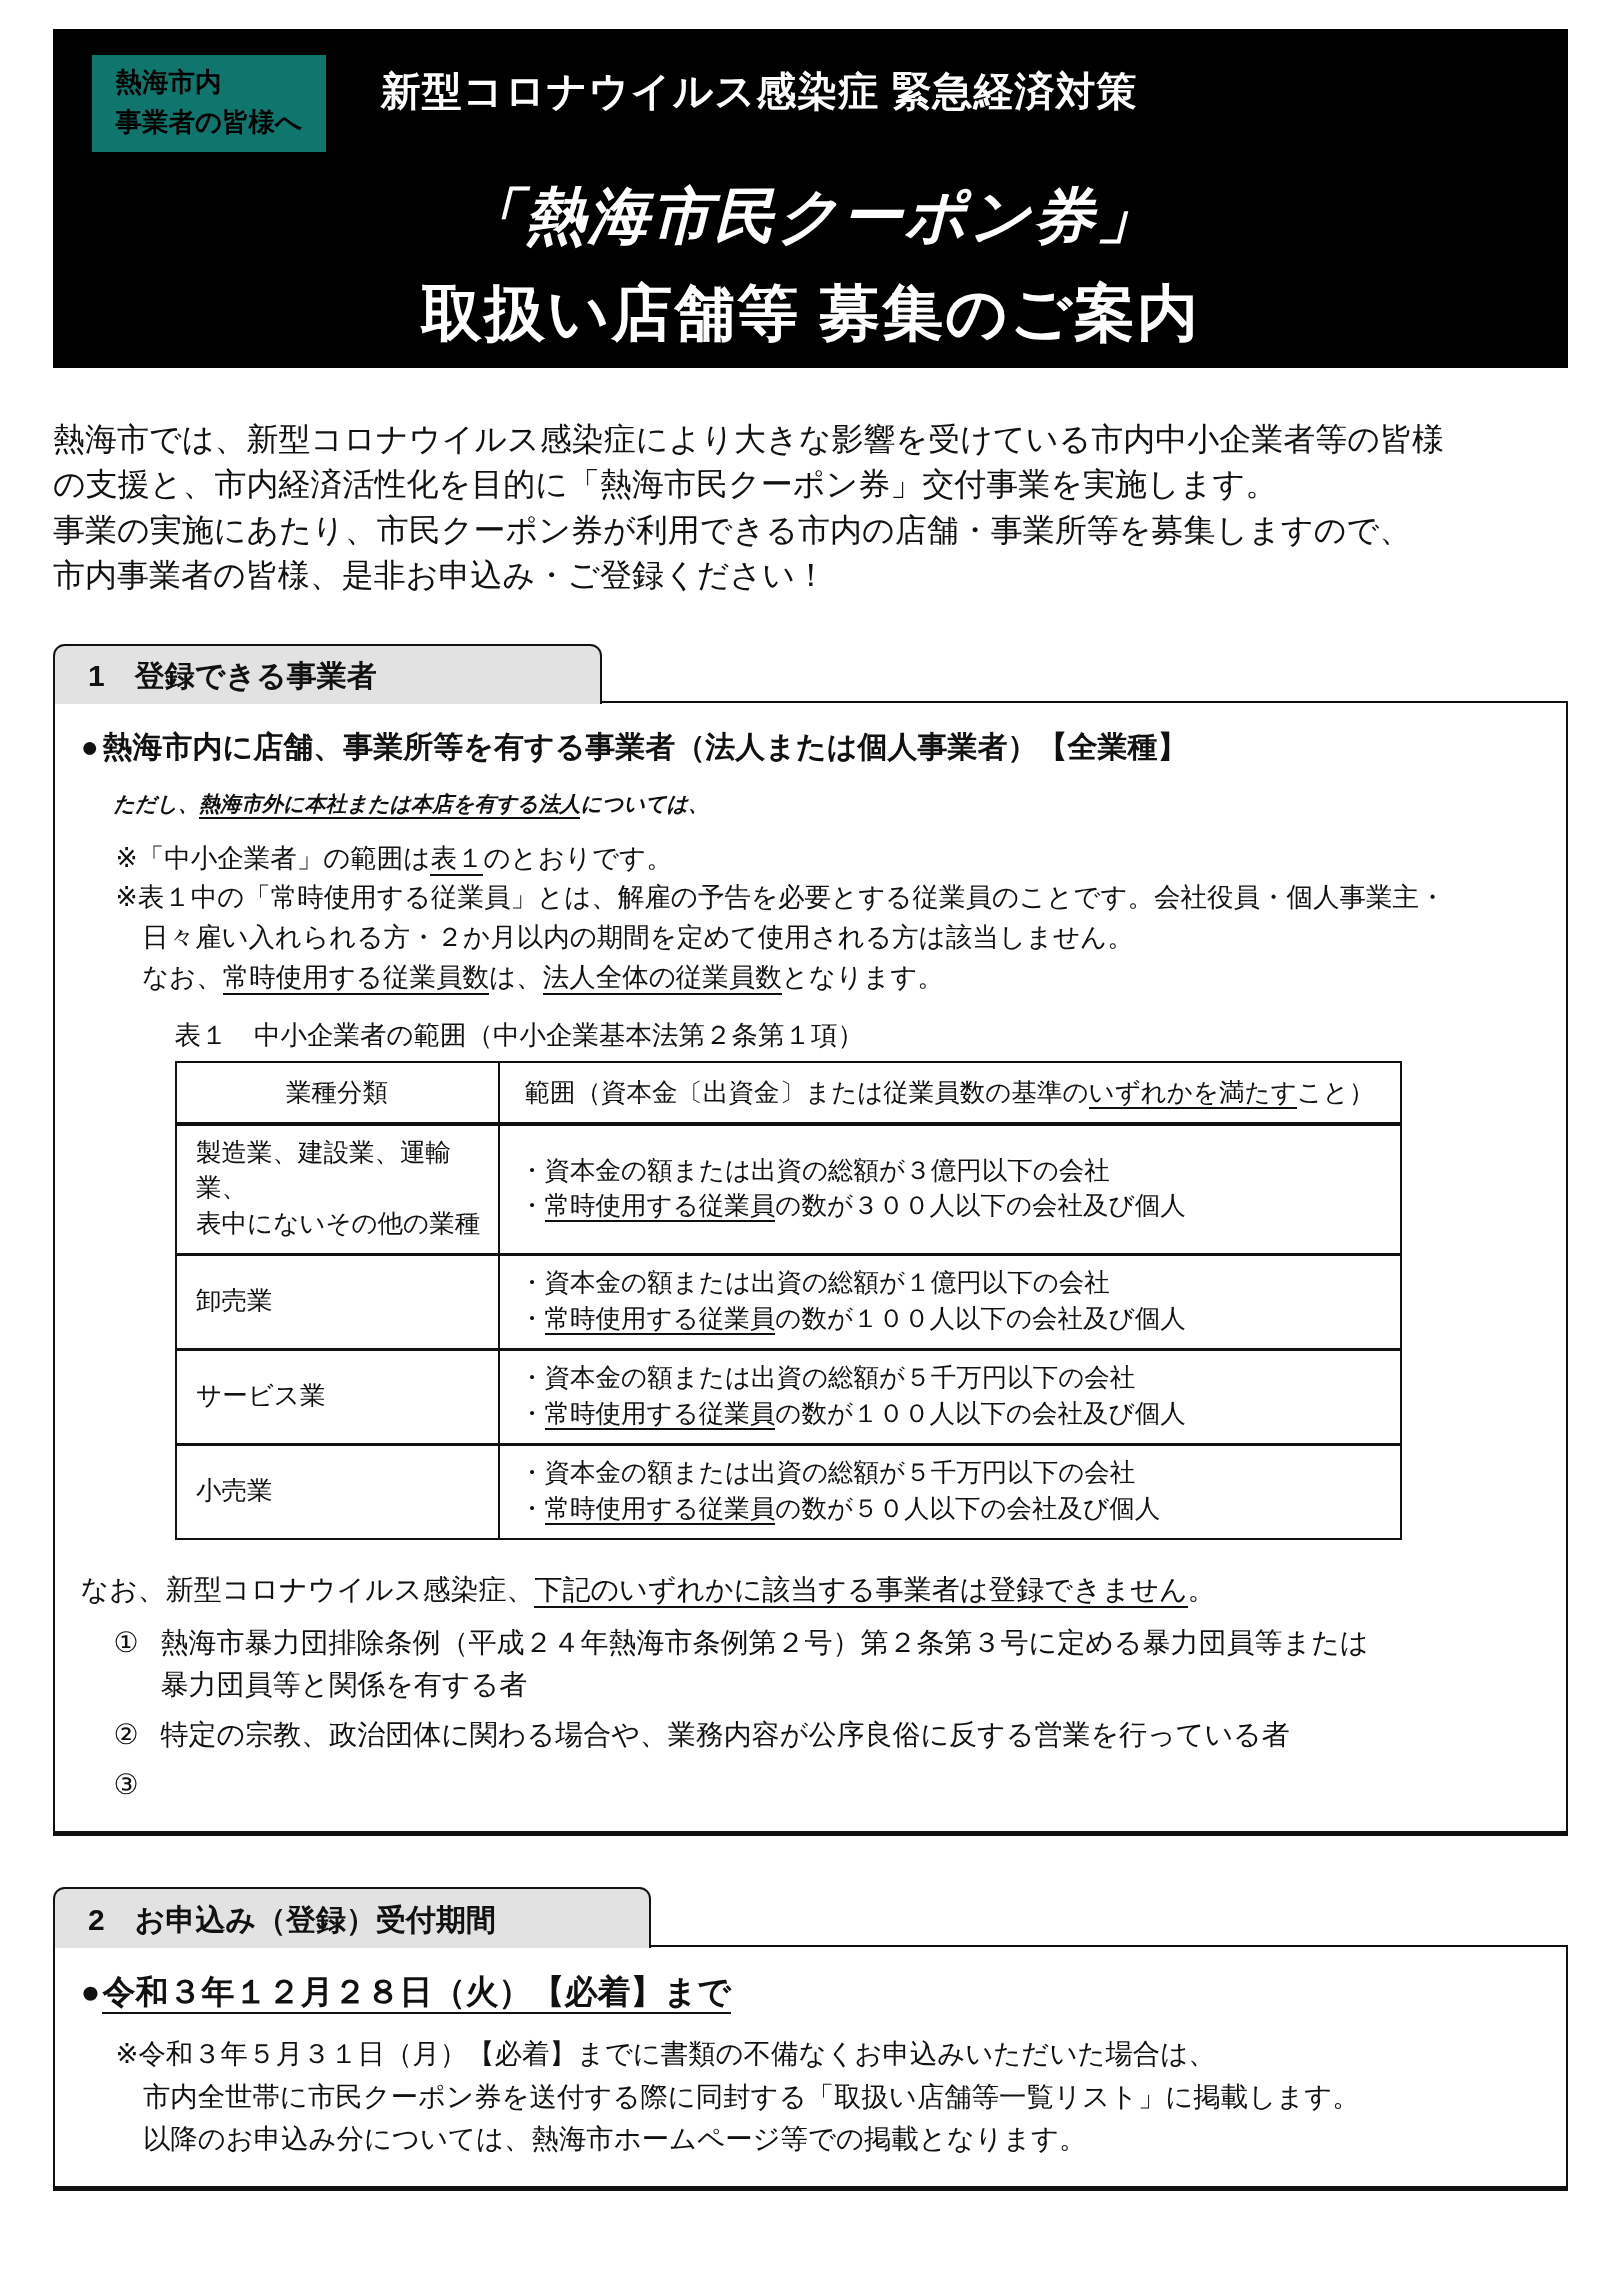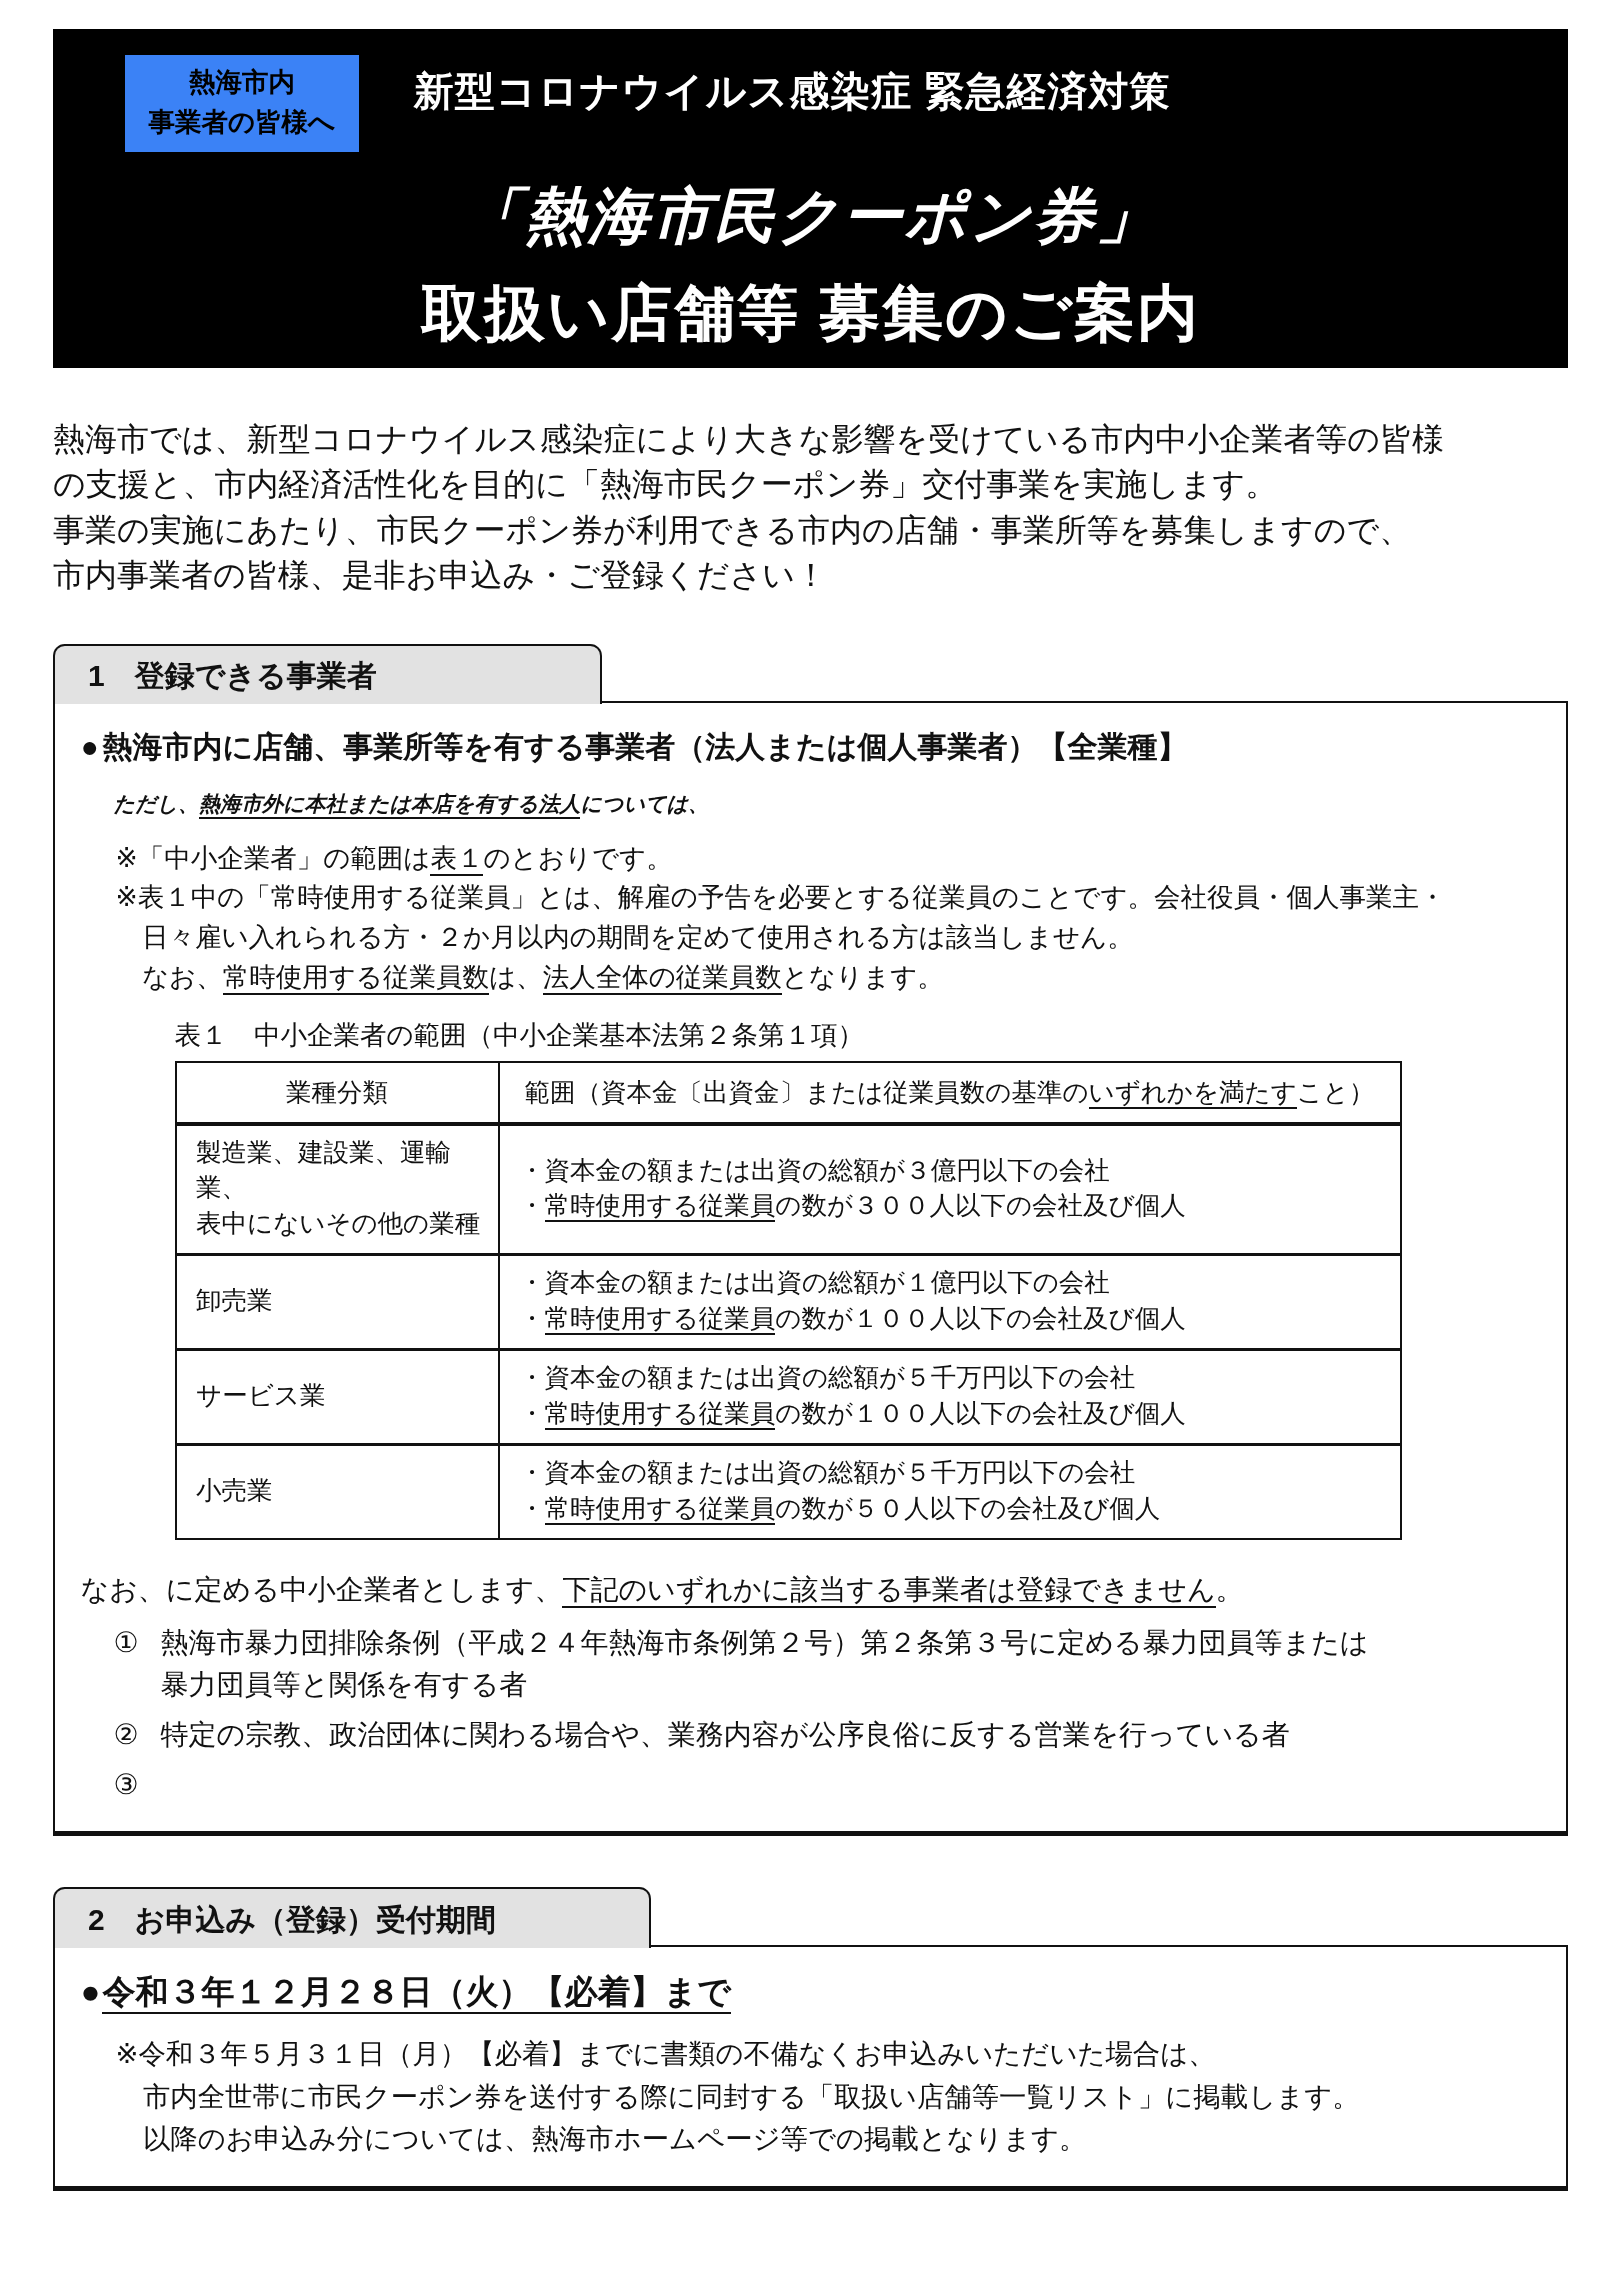--- a/index.html
+++ b/index.html
@@ -7,22 +7,22 @@
   body { font-family:"Liberation Sans","DejaVu Sans",sans-serif; }
   .page {
     width:1621px; height:2293px; margin:0 auto; background:#ffffff;
     color:#111; padding:29px 53px 0; overflow:hidden; position:relative;
   }
 
   
   .hero { background:#000; color:#fff; height:339px; padding:25.5px 39px 23.5px; }
   .hero-top { display:flex; align-items:flex-start; }
   .audience-box {
-    background:#3b82f6; color:#000; text-align:center; font-weight:bold;
-    font-size:26.5px; line-height:1.5; padding:8.8px 23.5px; min-width:214px;margin-left:33px;
+    background:#0f766e; color:#000; font-weight:bold;
+    font-size:26.5px; line-height:1.5; padding:8.8px 23.5px; min-width:214px;
   }
   .hero-subtitle { font-size:40px; font-weight:bold; margin:9.8px 0 0 55px; letter-spacing:1px; white-space:nowrap; }
   .hero-title { text-align:center; font-weight:bold; font-size:61px; letter-spacing:2px; white-space:nowrap; }
   .hero-title.l1 { margin-top:24px;font-style:italic; }
   .hero-title.l2 { margin-top:15.7px; }
 
   
   .intro { margin-top:49px; font-size:32px; line-height:1.42; }
   .intro div { white-space:nowrap; }
 
@@ -153,21 +153,21 @@
             <td class="c1">小売業</td>
             <td>
               <div>・資本金の額または出資の総額が５千万円以下の会社</div>
               <div><span>・</span><span class="u">常時使用する従業員</span><span>の数が５０人以下の会社及び個人</span></div>
             </td>
           </tr>
         </tbody>
       </table>
 
       <div class="exclusion">
-        <div><span>なお、に定める中小企業者とします、</span><span class="u">下記のいずれかに該当する事業者は登録できません</span><span>。</span></div>
+        <div><span>なお、新型コロナウイルス感染症、</span><span class="u">下記のいずれかに該当する事業者は登録できません</span><span>。</span></div>
         <div class="ex-items">
           <div class="ex-item">
             <span class="num">①</span>
             <span class="txt">熱海市暴力団排除条例（平成２４年熱海市条例第２号）第２条第３号に定める暴力団員等または
 暴力団員等と関係を有する者</span>
           </div>
           <div class="ex-item">
             <span class="num">②</span>
             <span class="txt">特定の宗教、政治団体に関わる場合や、業務内容が公序良俗に反する営業を行っている者</span>
           </div>

